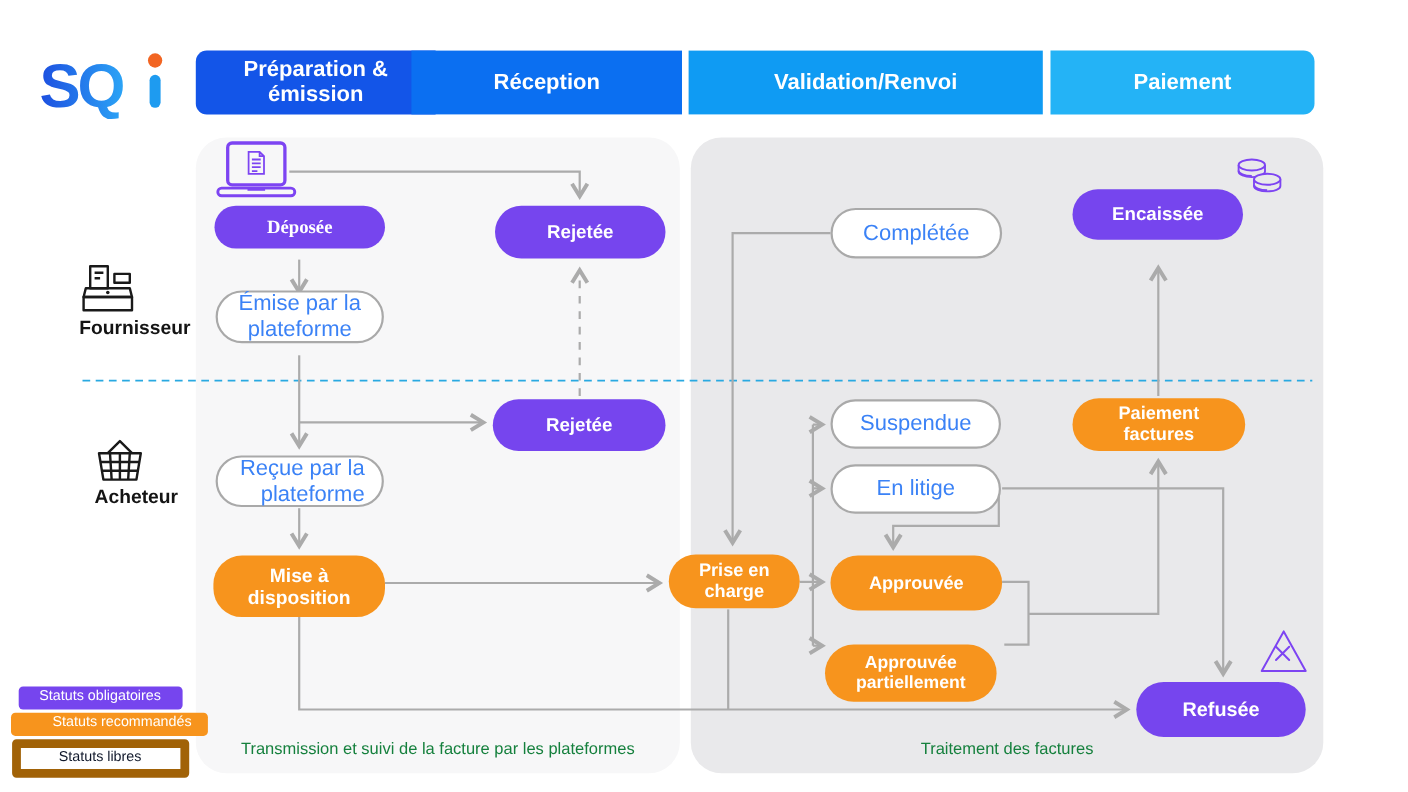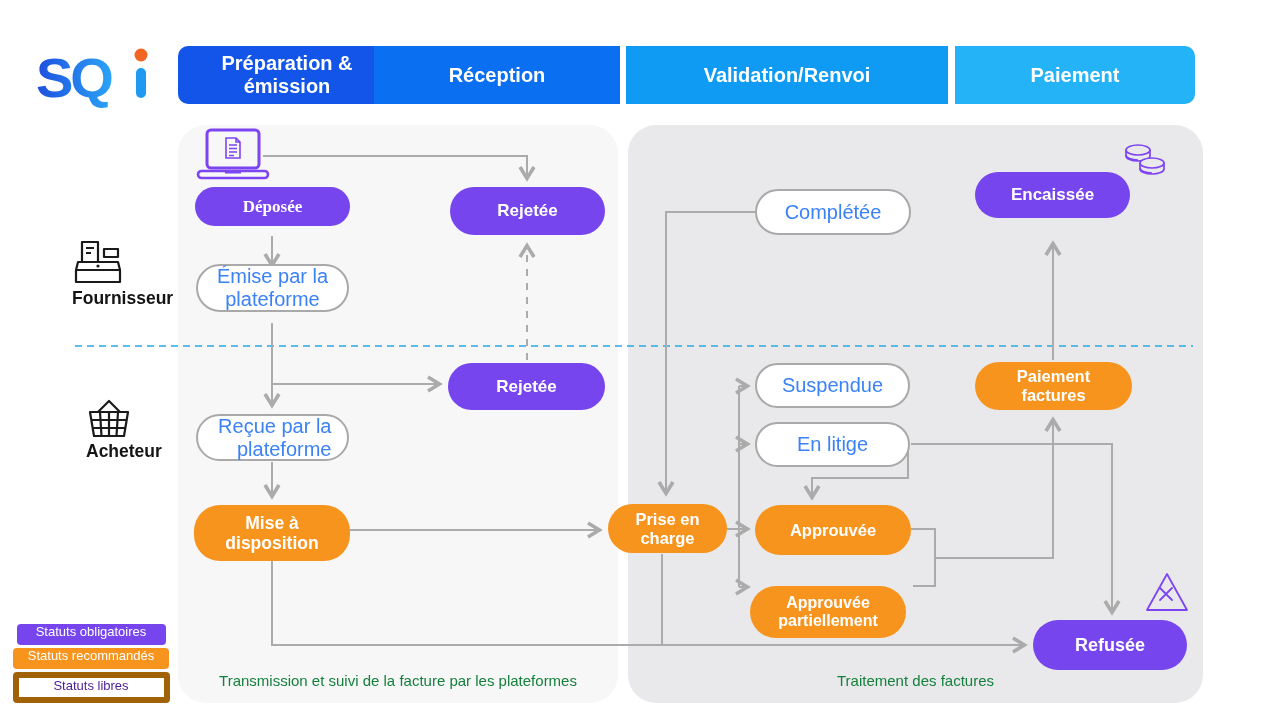--- a/index.html
+++ b/index.html
@@ -43,22 +43,22 @@
     background:#ffffff;border:2px solid var(--free_border);color:#3b82f6;
     font-weight:400;font-size:20px;border-radius:24px;
   }
   
   .legend{position:absolute;left:10px;top:624px;width:162px;z-index:2;}
   .legend .pill{
     margin:0 auto 3px auto;height:21px;border-radius:4px;display:flex;align-items:flex-start;justify-content:center;
     font-size:13px;color:#fff;
   }
   .legend .pill.mandatory{background:var(--mandatory);width:149px;}
-  .legend .pill.recommended{background:var(--recommended);width:156px;}
-  .legend .pill.free{background:#fff;border:6px solid #a16207;color:#4c1d95;width:145px;height:19px;}
+  .legend .pill.recommended{background:var(--recommended);width:156px;padding-left:23px;}
+  .legend .pill.free{background:#fff;border:8px solid #a16207;color:#0f172a;width:145px;height:19px;}
   
   #wires{position:absolute;left:0;top:0;z-index:1;pointer-events:none;}
   .icon{z-index:2;}
 </style>
 </head>
 <body>
 
 <svg class="abs icon" style="left:36px;top:34px;" width="132" height="78" viewBox="0 0 132 78">
   <defs>
     <linearGradient id="lg" x1="0" y1="0" x2="1" y2="0">

